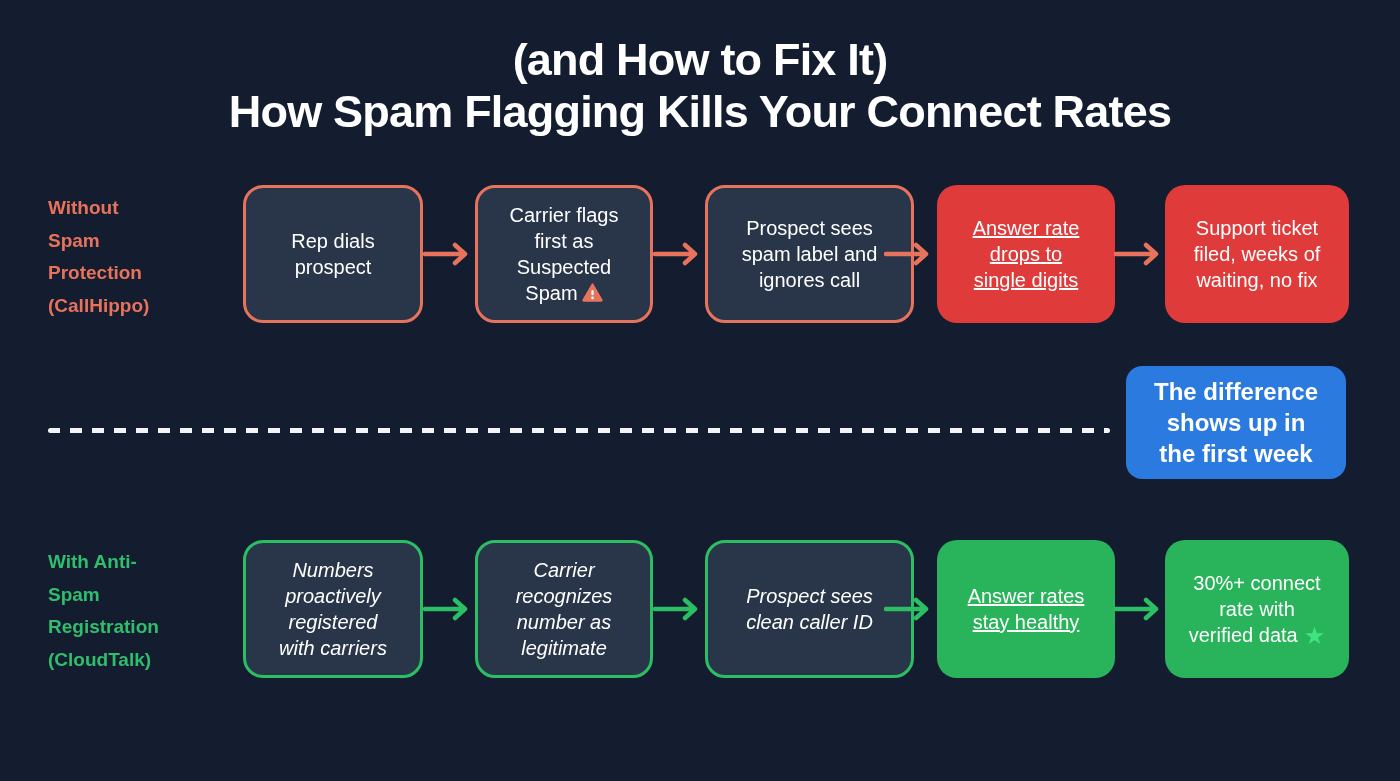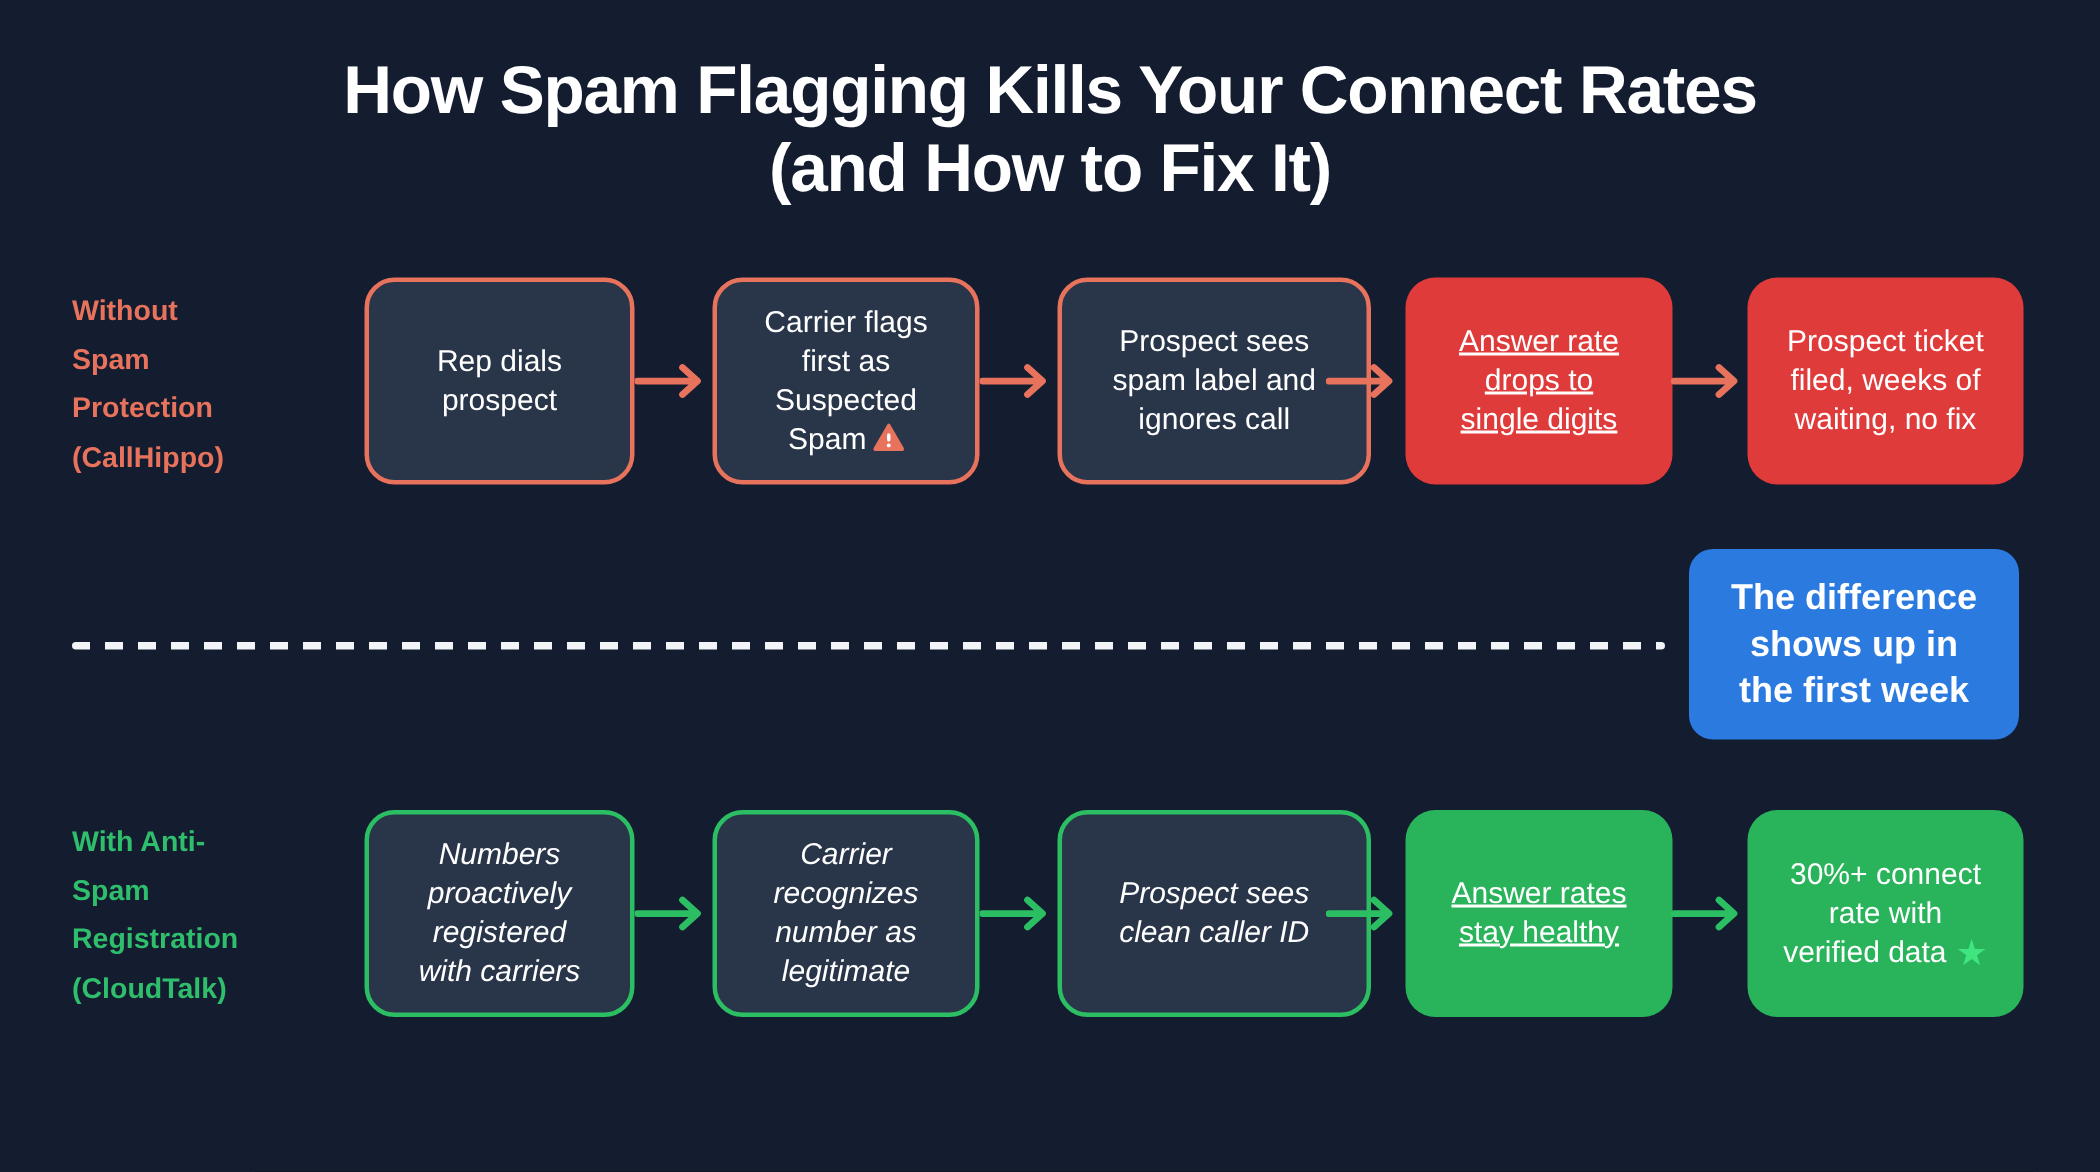--- a/index.html
+++ b/index.html
@@ -75,21 +75,21 @@
     position: absolute;
     left: 48px; top: 428px;
     width: 1062px; height: 5px;
     background: repeating-linear-gradient(90deg,
       var(--divider, #F2F4F8) 0 12px, transparent 12px 22px);
     border-radius: 3px;
   }
   .callout {
     position: absolute;
     left: 1126px; top: 366px;
-    width: 220px; height: 127px;
+    width: 220px; height: 113px;
     background: var(--blue-fill, #2B7AE0);
     border-radius: 16px;
     display: flex;
     align-items: center;
     justify-content: center;
     text-align: center;
     font-weight: bold;
     font-size: 24px;
     line-height: 31px;
     white-space: pre-line;
@@ -106,22 +106,22 @@
     vertical-align: -2px;
     line-height: 0;
   }
 </style>
 </head>
 <body>
 
 <div class="canvas">
 
   <div class="title">
+    <div>(and How to Fix It)</div>
     <div>How Spam Flagging Kills Your Connect Rates</div>
-    <div>(and How to Fix It)</div>
   </div>
 
   <div class="row-label salmon">Without
 Spam
 Protection
 (CallHippo)</div>
 
   <div class="step-box outlined salmon-border row1 bx1">
     <span>Rep dials
 prospect</span>
@@ -160,21 +160,21 @@
     <span>Answer rate
 drops to
 single digits</span>
   </div>
 
   <svg class="arrow r1 ar4 arrow-salmon" viewBox="0 0 52 28">
     <path d="M2 14 H40 M32 5 L42 14 L32 23" fill="none" stroke="currentColor" stroke-width="4.5" stroke-linecap="round" stroke-linejoin="round"></path>
   </svg>
 
   <div class="step-box filled-red row1 bx5">
-    <span>Prospect ticket
+    <span>Support ticket
 filed, weeks of
 waiting, no fix</span>
   </div>
 
   <div class="divider"></div>
 
   <div class="callout">
     <span>The difference
 shows up in
 the first week</span>

